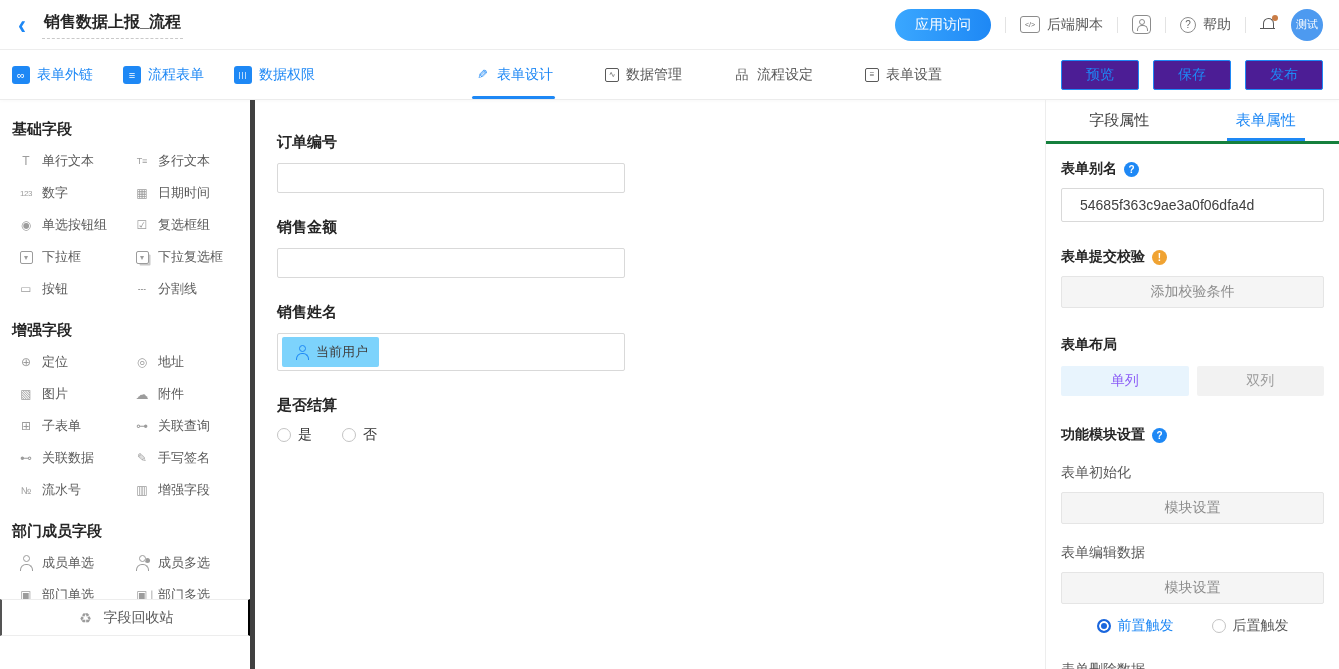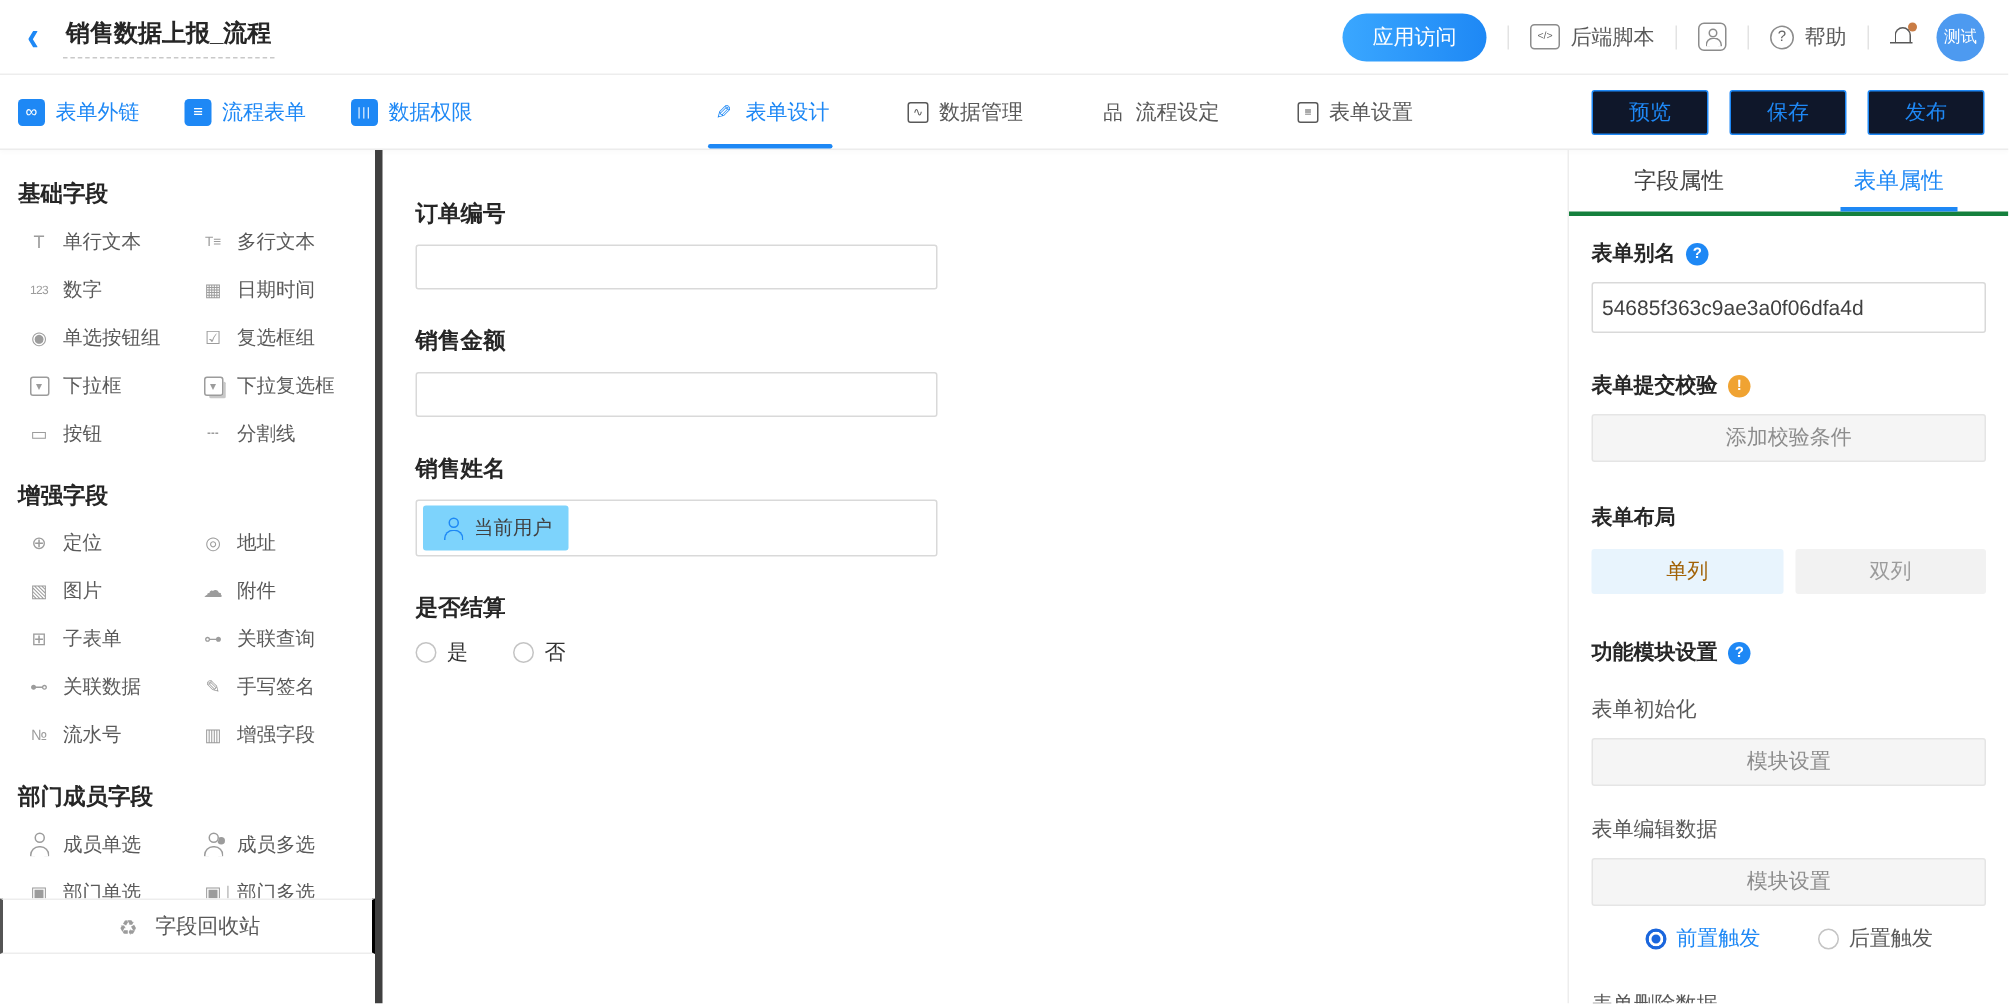--- a/index.html
+++ b/index.html
@@ -45,21 +45,21 @@
   .ttab.active { color:#1e88f5; }
   .ttab.active::after { content:""; position:absolute; left:-2px; right:-2px; bottom:0; height:3px; background:#1e88f5; border-radius:2px; }
   .ti { display:inline-flex; align-items:center; justify-content:center; width:16px; height:16px; flex:none; }
   .ti.pen::before { content:"✎"; font-size:13px; transform:scaleX(-1); }
   .ti.chartbox { border:1.2px solid currentColor; border-radius:2px; width:14px; height:14px; }
   .ti.chartbox::before { content:"∿"; font-size:8px; }
   .ti.flow::before { content:"品"; font-size:13px; }
   .ti.formset { border:1.2px solid currentColor; border-radius:2px; width:14px; height:14px; }
   .ti.formset::before { content:"≡"; font-size:8px; }
   .tb-actions { display:flex; align-items:center; gap:14px; }
-  .obtn { width:78px; height:30px; border:1px solid #1e88f5; border-radius:2px; background:#0f172a; color:#1e88f5; font-size:14px; cursor:pointer; }
+  .obtn { width:78px; height:30px; border:1px solid #1e88f5; border-radius:2px; background:#4c1d95; color:#1e88f5; font-size:14px; cursor:pointer; }
 
   
   .bdy { flex:1; display:flex; min-height:0; }
 
   
   .sbar { width:255px; flex:none; border-right:5px solid #404040; display:flex; flex-direction:column; }
   .sb-scroll { flex:1; padding-top:4px; overflow:hidden; }
   .sb-title { font-size:15px; font-weight:700; color:#262626; margin:16px 0 6px 12px; }
   .sb-grid { display:grid; grid-template-columns:116px 116px; padding-left:17px; }
   .sb-item { height:32px; display:flex; align-items:center; gap:7px; font-size:13px; color:#5a5a5a; cursor:grab; }
@@ -111,25 +111,25 @@
   .ptabs { height:44px; flex:none; display:flex; border-bottom:3px solid #15803d; }
   .ptab { flex:1; display:flex; align-items:center; justify-content:center; font-size:15px; color:#404040; background:none; border:none; cursor:pointer; position:relative; }
   .ptab.active { color:#1e88f5; }
   .ptab.active::after { content:""; position:absolute; bottom:0; left:50%; transform:translateX(-50%); width:78px; height:3px; background:#1e88f5; }
   .pbody { padding:16px 15px 0; }
   .plabel { display:flex; align-items:center; gap:7px; font-size:14px; font-weight:700; color:#262626; }
   .psub { font-size:14px; color:#595959; }
   .badge { width:15px; height:15px; border-radius:50%; color:#fff; display:inline-flex; align-items:center; justify-content:center; flex:none; }
   .badge.q { background:#1e88f5; } .badge.q::before { content:"?"; font-size:10px; }
   .badge.w { background:#f0a332; } .badge.w::before { content:"!"; font-size:10px; font-weight:700; }
-  .pinput { width:100%; height:34px; border:1px solid #d9d9d9; border-radius:2px; padding:0 6px; font-size:14px; color:#404040; margin-top:10px; }
+  .pinput { width:100%; height:34px; border:1px solid #d9d9d9; border-radius:2px; padding:0 18px; font-size:14px; color:#404040; margin-top:10px; }
   .gbtn { width:100%; height:32px; background:#f5f5f5; border:1px solid #e5e5e5; border-radius:2px; color:#8c8c8c; font-size:14px; cursor:pointer; margin-top:10px; }
   .lay-row { display:flex; gap:8px; margin-top:12px; }
   .lay-opt { flex:1; height:30px; border:none; border-radius:2px; font-size:14px; cursor:pointer; background:#f2f2f2; color:#9b9b9b; }
-  .lay-opt.active { background:#e8f4fd; color:#a16207; }
+  .lay-opt.active { background:#e8f4fd; color:#8b5cf6; }
   .trig-row { display:flex; justify-content:center; gap:38px; margin-top:13px; }
   .trig { display:flex; align-items:center; gap:7px; font-size:14px; color:#595959; cursor:pointer; }
   .trig.sel { color:#1e88f5; }
   .trig .rdot.on { border:2px solid #1a66dd; background:#1a66dd; box-shadow:inset 0 0 0 2px #fff; }
   .mt26 { margin-top:26px; } .mt28 { margin-top:28px; } .mt20 { margin-top:20px; } .mt30 { margin-top:30px; }
 </style>
 </head>
 <body>
 
 <div class="page">

